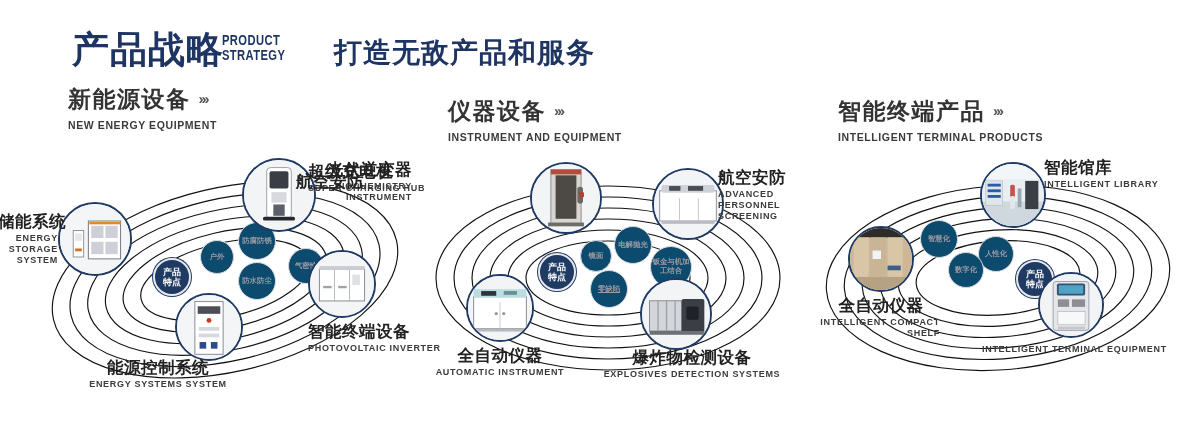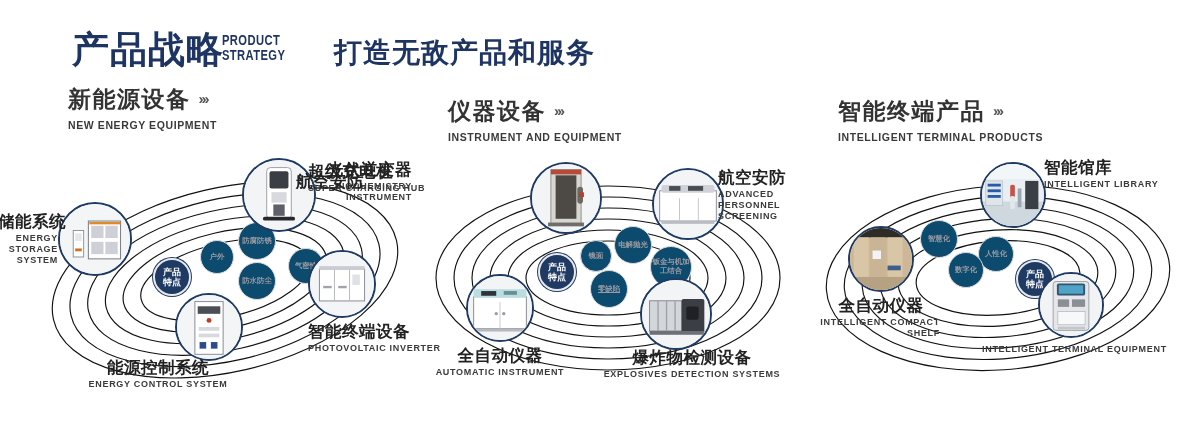--- a/index.html
+++ b/index.html
@@ -206,21 +206,21 @@
       <rect x="22" y="12" width="24" height="8" fill="#4b4e55"></rect>
       <circle cx="34" cy="27" r="2.6" fill="#c23b22"></circle>
       <rect x="23" y="34" width="22" height="4" fill="#d7d9de"></rect>
       <rect x="23" y="41" width="22" height="4" fill="#d7d9de"></rect>
       <rect x="24" y="50" width="7" height="7" fill="#2b4b8a"></rect>
       <rect x="36" y="50" width="7" height="7" fill="#2b4b8a"></rect>
     </svg>
   </div>
   <div class="cap center" style="left:48px;top:208px;width:180px;">
     <div class="cn">能源控制系统</div>
-    <div class="en">ENERGY CONTROL SYSTEM</div>
+    <div class="en">ENERGY SYSTEMS SYSTEM</div>
   </div>
 </div>
 
 <div class="group" style="left:408px;top:150px;">
   <svg class="orbits" viewBox="0 0 400 250">
     <g fill="none" stroke="#111111" stroke-width="1.15" transform="rotate(0 200 128)">
       <ellipse cx="200" cy="128" rx="172" ry="92"></ellipse>
       <ellipse cx="200" cy="128" rx="154" ry="81"></ellipse>
       <ellipse cx="200" cy="128" rx="136" ry="70"></ellipse>
       <ellipse cx="200" cy="128" rx="118" ry="59"></ellipse>

